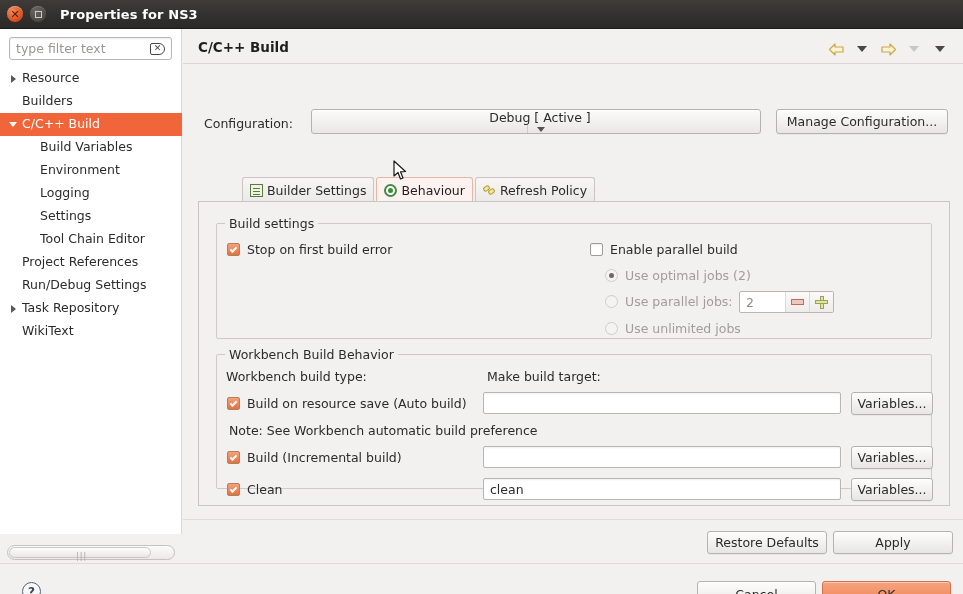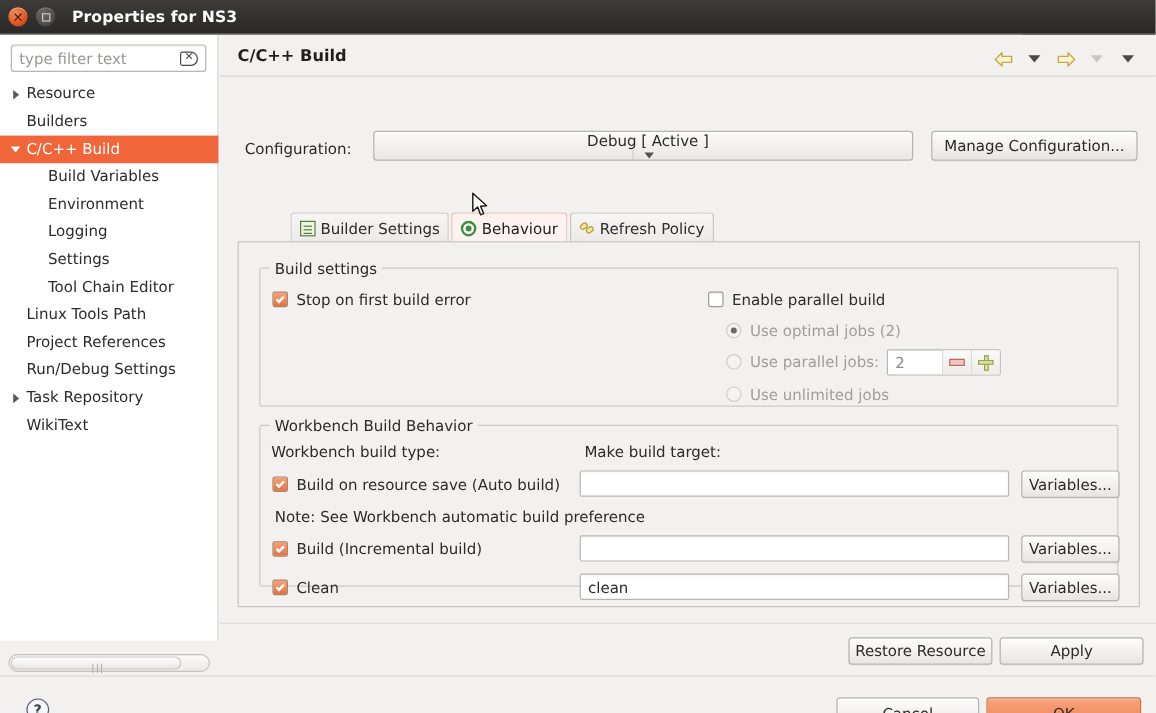--- a/index.html
+++ b/index.html
@@ -290,24 +290,20 @@
           <span class="lbl">Logging</span>
         </div>
         <div class="tnode indent">
           <span class="lbl">Settings</span>
         </div>
         <div class="tnode indent">
           <span class="lbl">Tool Chain Editor</span>
         </div>
         <div class="tnode">
           <span class="arrow"></span>
-          <span class="lbl">Linux Tools Path</span>
-        </div>
-        <div class="tnode">
-          <span class="arrow"></span>
           <span class="lbl">Project References</span>
         </div>
         <div class="tnode">
           <span class="arrow"></span>
           <span class="lbl">Run/Debug Settings</span>
         </div>
         <div class="tnode">
           <span class="arrow">
             <i></i>
           </span>
@@ -472,21 +468,21 @@
         </div>
         <div class="tinput" style="left:266px; top:123px; width:358px; height:22px;">
           <span>clean</span>
         </div>
         <div class="btn btn-vars" style="left:634px; top:123px;">Variables...</div>
       </div>
 
     </div>
   </div>
 
-  <div class="btn btn-restore">Restore Resource</div>
+  <div class="btn btn-restore">Restore Defaults</div>
   <div class="btn btn-apply">Apply</div>
   <div class="sep1"></div>
 
   <div class="footer">
     <div class="help-ico">?</div>
     <div class="btn btn-cancel">Cancel</div>
     <div class="btn-ok">OK</div>
   </div>
 
 </div>

